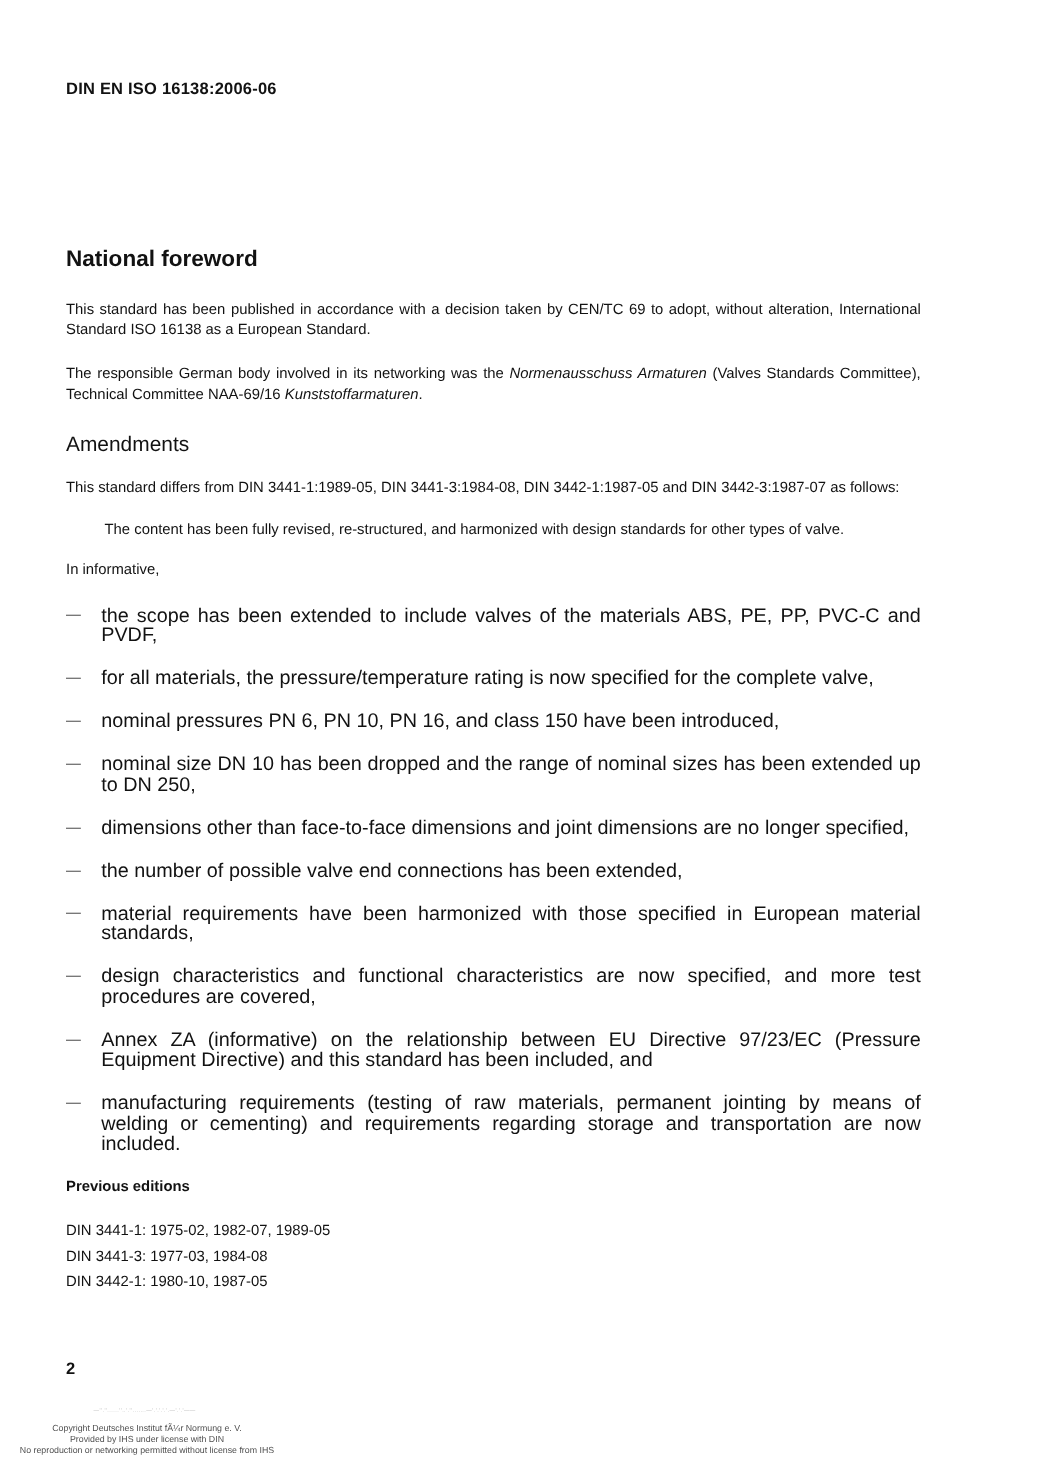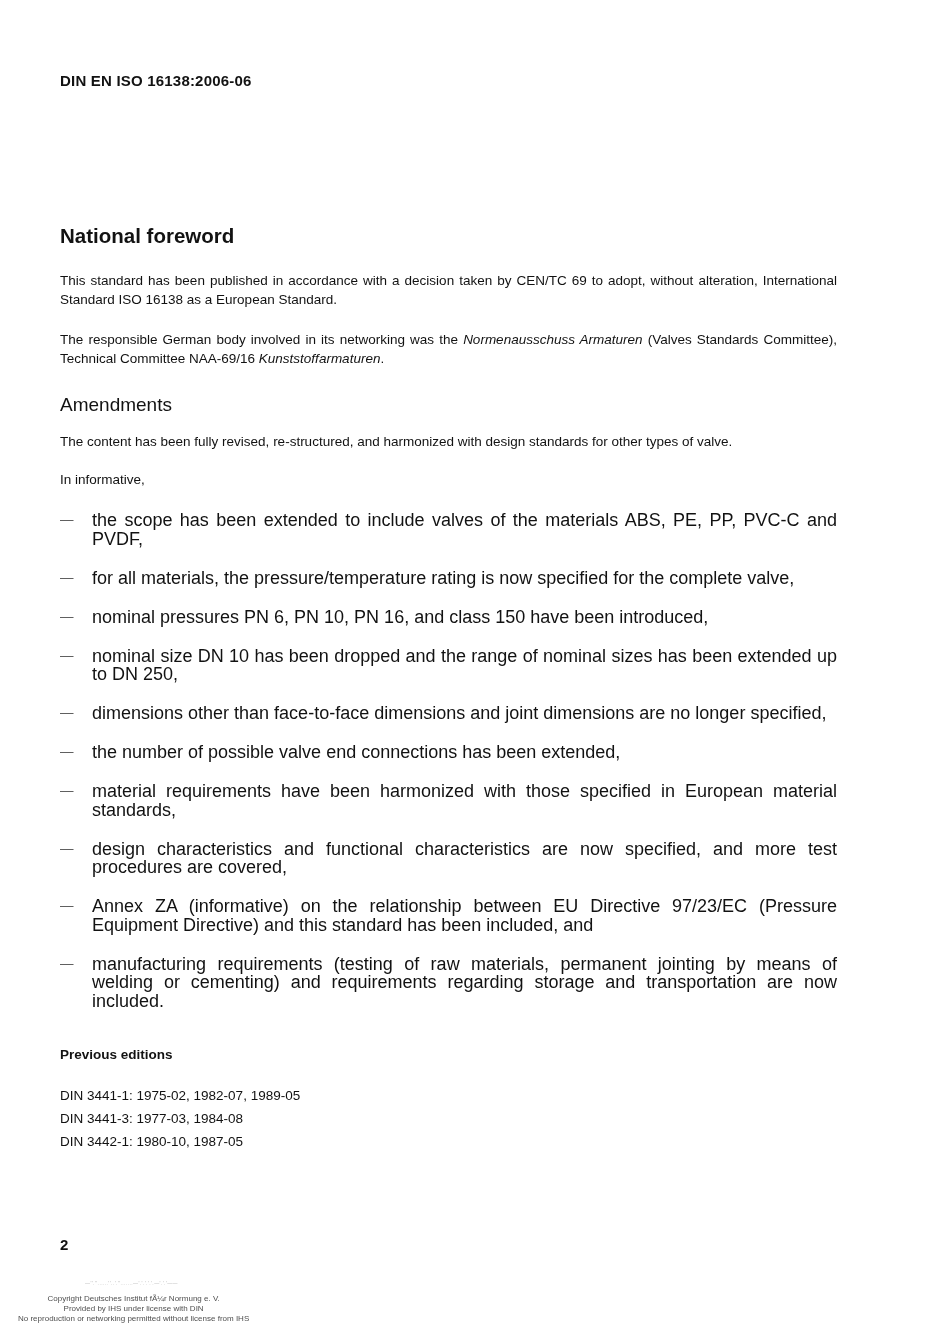--- a/index.html
+++ b/index.html
@@ -36,21 +36,21 @@
   }
   .p-intro1 { margin-top: 24px; }
   .p-intro2 { margin-top: 22px; }
   .sec-heading {
     margin-top: 28px;
     font-size: 19px;
     font-weight: 400;
     line-height: 18px;
   }
   .p-amend1 { margin-top: 20px; }
-  .p-amend2 { margin-top: 19px; }
+  .p-amend2 { margin-top: 19px; margin-left: 35px; }
   .p-amend3 { margin-top: 19px; text-align: left; }
   .bullets { margin-top: 22px; }
   .bullet {
     display: flex;
     margin-bottom: 20.5px;
   }
   .bullet:last-child { margin-bottom: 0; }
   .bullet-dash {
     flex: 0 0 32px;
     width: 32px;
@@ -58,21 +58,21 @@
     font-size: 13.5px;
     line-height: 18.5px;
   }
   .bullet-text {
     flex: 1;
     font-size: 18px;
     line-height: 18.5px;
     text-align: justify;
   }
   .prev-heading {
-    margin-top: 36px;
+    margin-top: 21px;
     font-size: 13.5px;
     font-weight: 700;
     line-height: 18.5px;
   }
   .editions {
     margin-top: 19px;
     font-size: 13.5px;
     line-height: 23px;
   }
   .italic { font-style: italic; }
@@ -107,20 +107,21 @@
   <div class="doc-header">DIN EN ISO 16138:2006-06</div>
 
   <h1 class="page-title" style="margin-bottom:0;">National foreword</h1>
 
   <p class="para p-intro1">This standard has been published in accordance with a decision taken by CEN/TC&nbsp;69 to adopt, without alteration, International Standard ISO&nbsp;16138 as a European Standard.</p>
 
   <p class="para p-intro2"><span>The responsible German body involved in its networking was the </span><span class="italic">Normenausschuss Armaturen</span><span> (Valves Standards Committee), Technical Committee NAA-69/16 </span><span class="italic">Kunststoffarmaturen</span><span>.</span></p>
 
   <div class="sec-heading">Amendments</div>
 
+  <p class="para p-amend1">This standard differs from DIN&nbsp;3441-1:1989-05, DIN&nbsp;3441-3:1984-08, DIN&nbsp;3442-1:1987-05 and DIN&nbsp;3442-3:1987-07 as follows:</p>
 
   <p class="para p-amend2">The content has been fully revised, re-structured, and harmonized with design standards for other types of valve.</p>
 
   <p class="para p-amend3">In informative,</p>
 
   <div class="bullets">
     <div class="bullet">
       <span class="bullet-dash">—</span>
       <span class="bullet-text">the scope has been extended to include valves of the materials ABS, PE, PP, PVC-C and PVDF,</span>
     </div>

